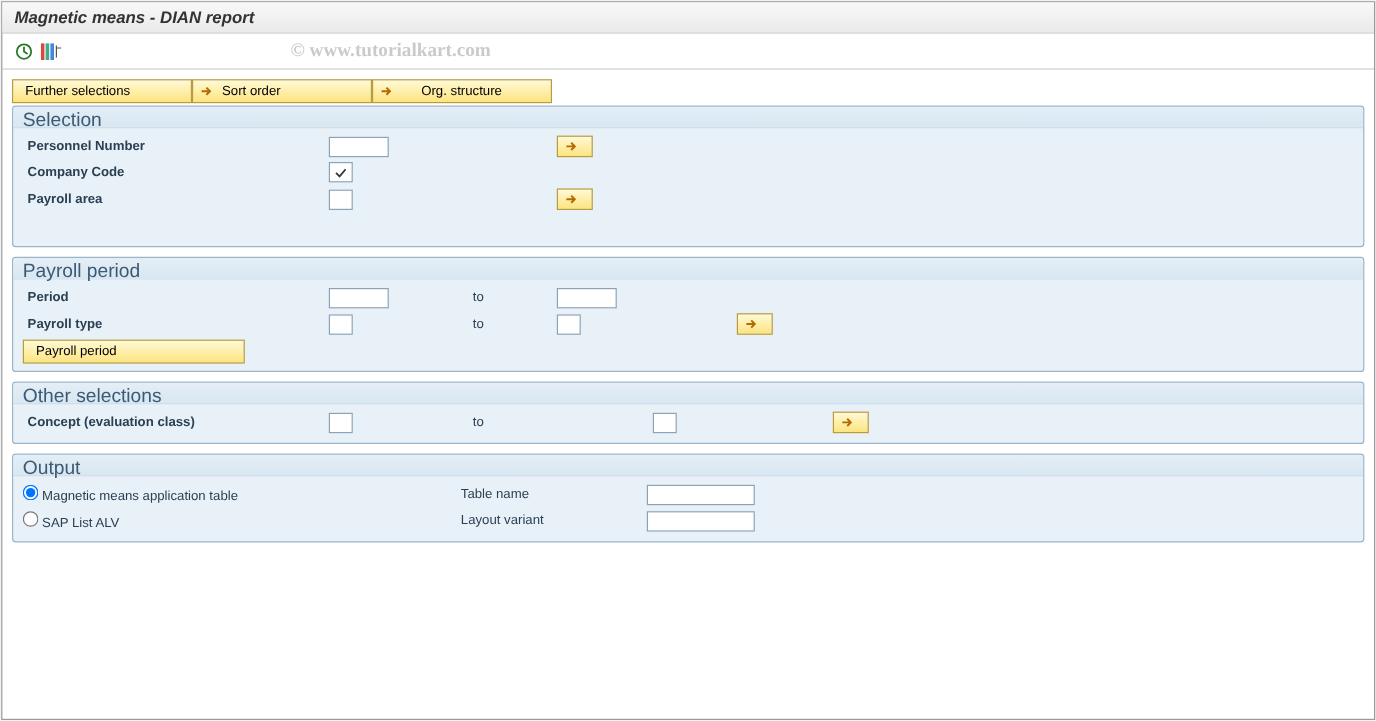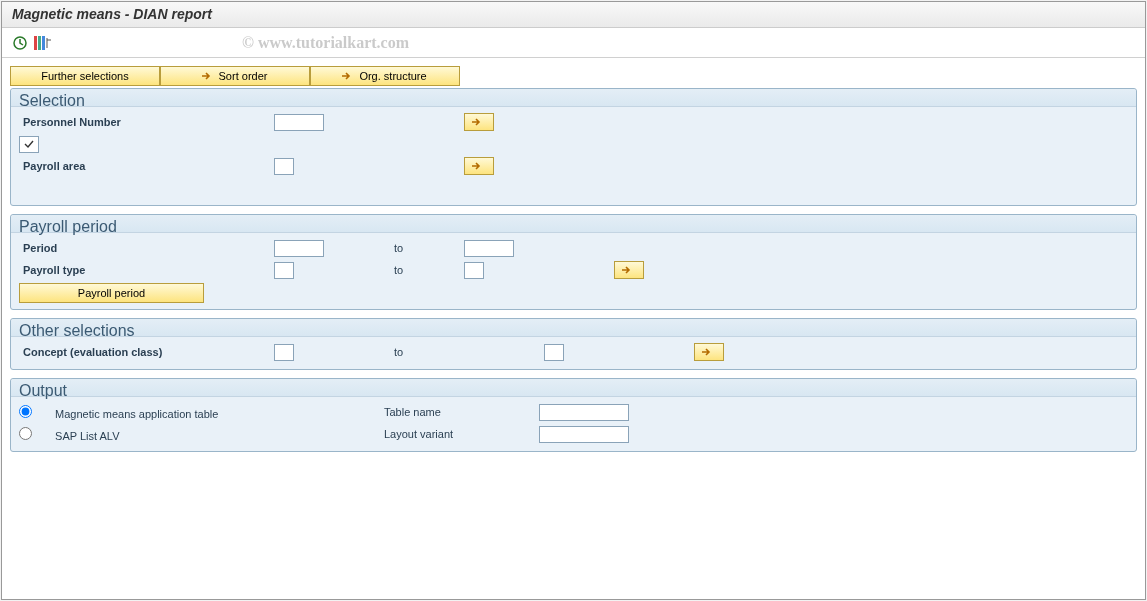--- a/index.html
+++ b/index.html
@@ -68,21 +68,20 @@
     }
     .sap-button {
       background: linear-gradient(to bottom, #fff9d6, #fde47f);
       border: 1px solid #b89d3c;
       padding: 2px 10px;
       height: 20px;
       font-size: 11px;
       cursor: pointer;
       display: inline-flex;
       align-items: center;
-      justify-content: center;
       min-width: 150px;
     }
     .sap-button.with-icon {
       min-width: auto;
       padding: 2px 8px 2px 4px;
     }
     .sap-button .arrow-icon {
       margin-right: 6px;
     }
     .arrow-icon {
@@ -145,21 +144,21 @@
       border: 1px solid #8aa3b8;
       background: #fff;
       width: 20px; height: 17px;
       display: inline-flex; align-items: center; justify-content: center;
       font-size: 10px;
     }
     .multi-btn-col { display: inline-flex; }
     .radio-row {
       display: flex; align-items: center; height: 22px;
     }
-    .radio-label { margin-left: 20px; color: #2a3f52; font-size: 11px; }
+    .radio-label { margin-left: 0; color: #2a3f52; font-size: 11px; }
     .output-left { width: 365px; }
     .output-mid-lbl { width: 155px; color: #2a3f52; font-size: 11px; }
     input[type="radio"] { width: 13px; height: 13px; }
     .payroll-btn {
       margin-top: 2px;
       min-width: 185px;
     }
   </style>
 </head>
 <body>
@@ -195,21 +194,21 @@
         <span>Further selections</span>
       </button>
       <button class="sap-button with-icon" style="min-width:150px;">
         <span class="arrow-icon">
             <svg width="12" height="12" viewBox="0 0 12 12">
               <path d="M2 6 L9 6 M6 3 L9 6 L6 9" stroke="#b36b00" stroke-width="1.6" fill="none"></path>
             </svg>
           </span>
         <span>Sort order</span>
       </button>
-      <button class="sap-button with-icon" style="min-width:150px;">
+      <button class="sap-button with-icon" style="min-width:150px;gap:16px;">
         <span class="arrow-icon">
             <svg width="12" height="12" viewBox="0 0 12 12">
               <path d="M2 6 L9 6 M6 3 L9 6 L6 9" stroke="#b36b00" stroke-width="1.6" fill="none"></path>
             </svg>
           </span>
         <span>Org. structure</span>
       </button>
     </div>
 
     <div class="group">
@@ -223,20 +222,21 @@
             <button class="sap-button small">
               <span class="arrow-icon">
                   <svg width="12" height="12" viewBox="0 0 12 12">
                     <path d="M2 6 L9 6 M6 3 L9 6 L6 9" stroke="#b36b00" stroke-width="1.6" fill="none"></path>
                   </svg>
                 </span>
             </button>
           </div>
         </div>
         <div class="row">
+          <div class="lbl">Company Code</div>
           <div class="col-a">
             <span class="chk-input">
               <svg width="12" height="12" viewBox="0 0 12 12">
                   <path d="M2 6 L5 9 L10 3" stroke="#333" stroke-width="1.4" fill="none"></path>
                 </svg>
             </span>
           </div>
         </div>
         <div class="row">
           <div class="lbl">Payroll area</div>

